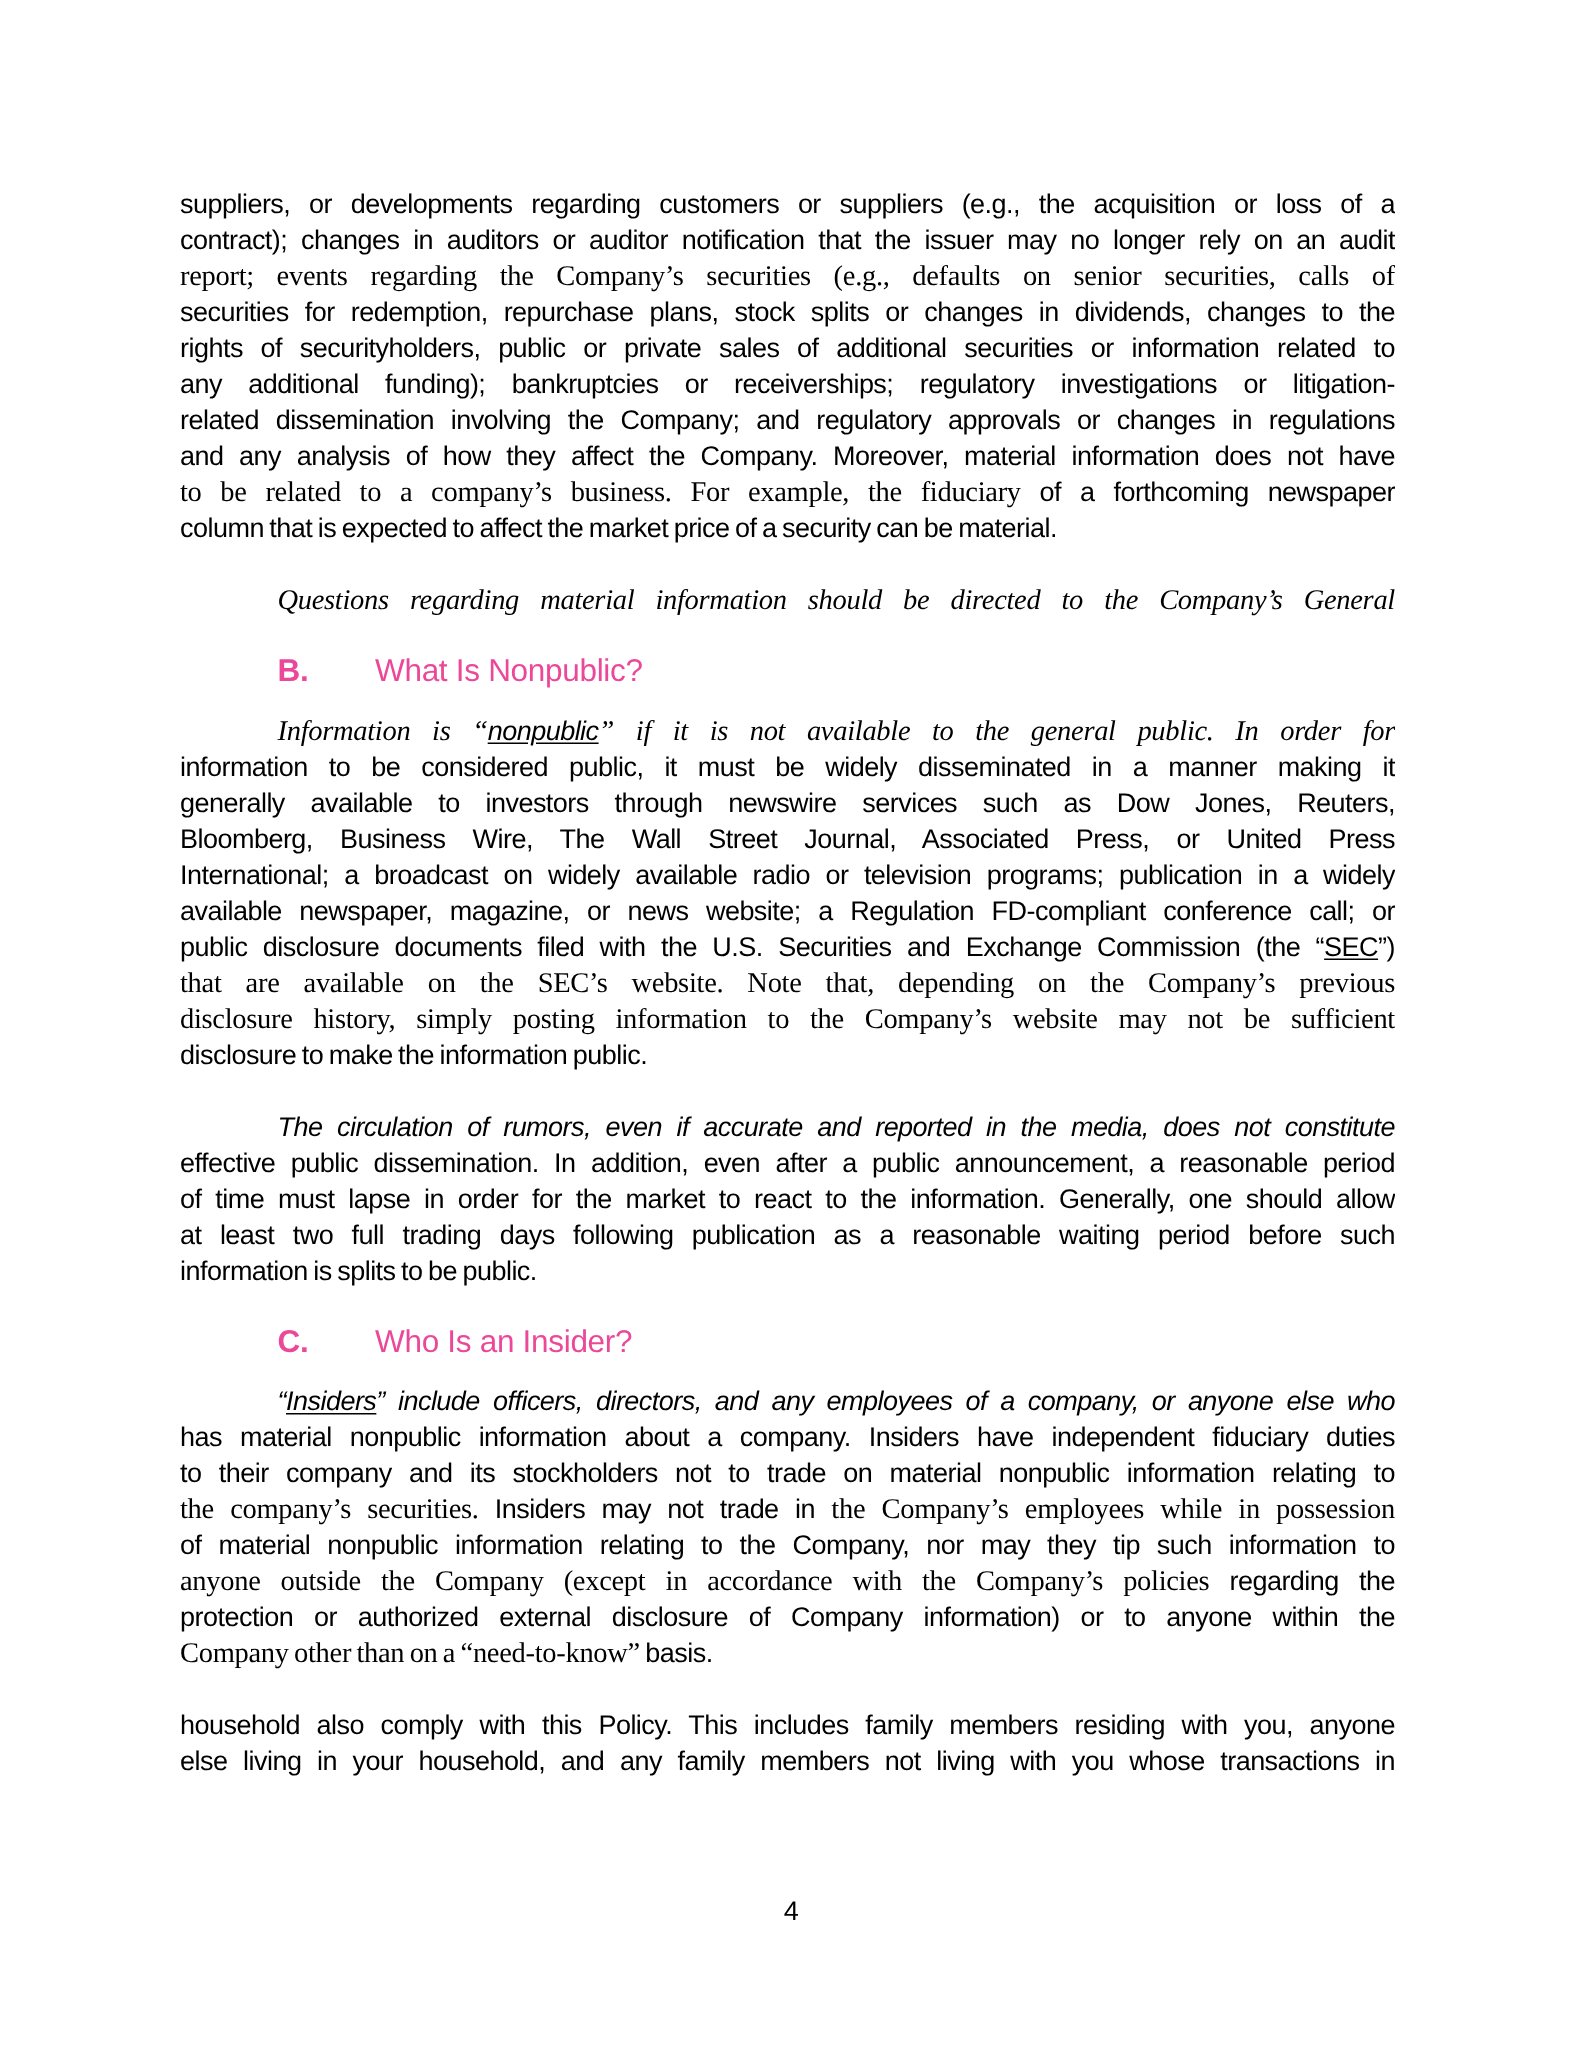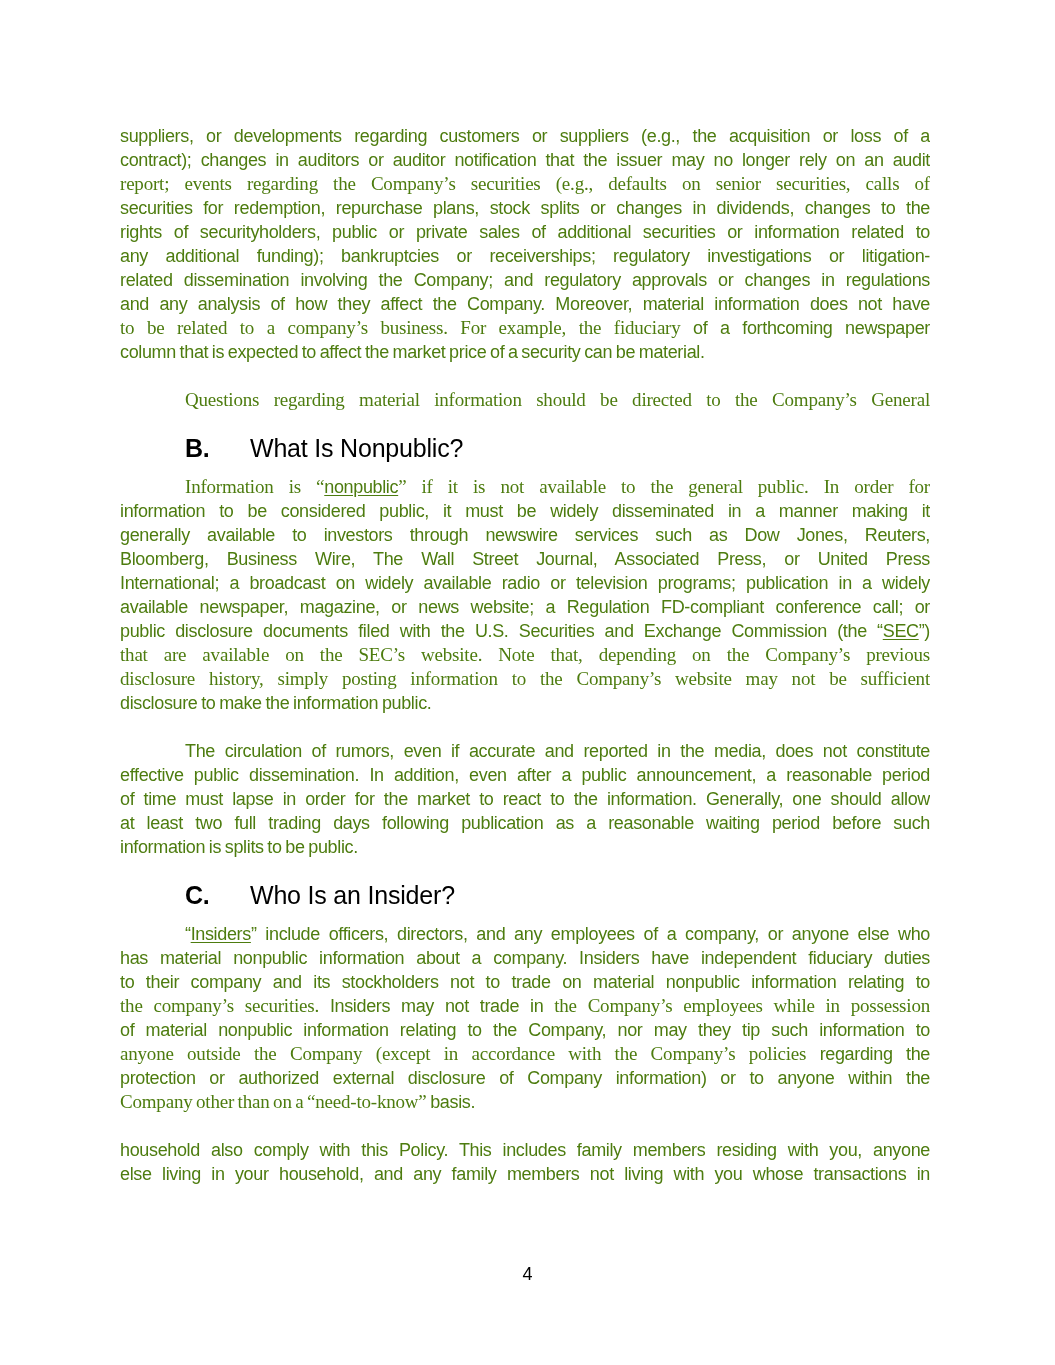--- a/index.html
+++ b/index.html
@@ -22,39 +22,39 @@
   .line {
     height: 24px;
     line-height: 24px;
     overflow: hidden;
     text-align: justify;
     text-align-last: justify;
     font-family: "Liberation Sans", sans-serif;
     font-size: 18px;
     letter-spacing: -0.35px;
     word-spacing: -1px;
-    color: #4d7c0f;
+    color: #000000;
   }
   .line.last { text-align: right; text-align-last: left; }
-  .line.indent { padding-left: 65px; }
+  .line.indent { padding-left: 65px; font-style: italic; }
   .serif {
     font-family: "Liberation Serif", serif;
     font-size: 19px;
     letter-spacing: -0.2px;
   }
   .u { text-decoration: underline; text-underline-offset: 2px; }
   .heading {
     height: 24px;
     line-height: 24px;
     margin: 0 0 15px 0;
     padding-left: 65px;
     font-family: "Liberation Sans", sans-serif;
-    font-size: 25px;
+    font-size: 21px;
     letter-spacing: -0.2px;
-    color: #000000;
+    color: #ec4899;
   }
   .heading .lbl { display: inline-block; width: 65px; font-weight: bold; }
   .pageno {
     position: absolute;
     top: 1264px;
     left: 0;
     width: 100%;
     text-align: center;
     font-family: "Liberation Sans", sans-serif;
     font-size: 18px;

